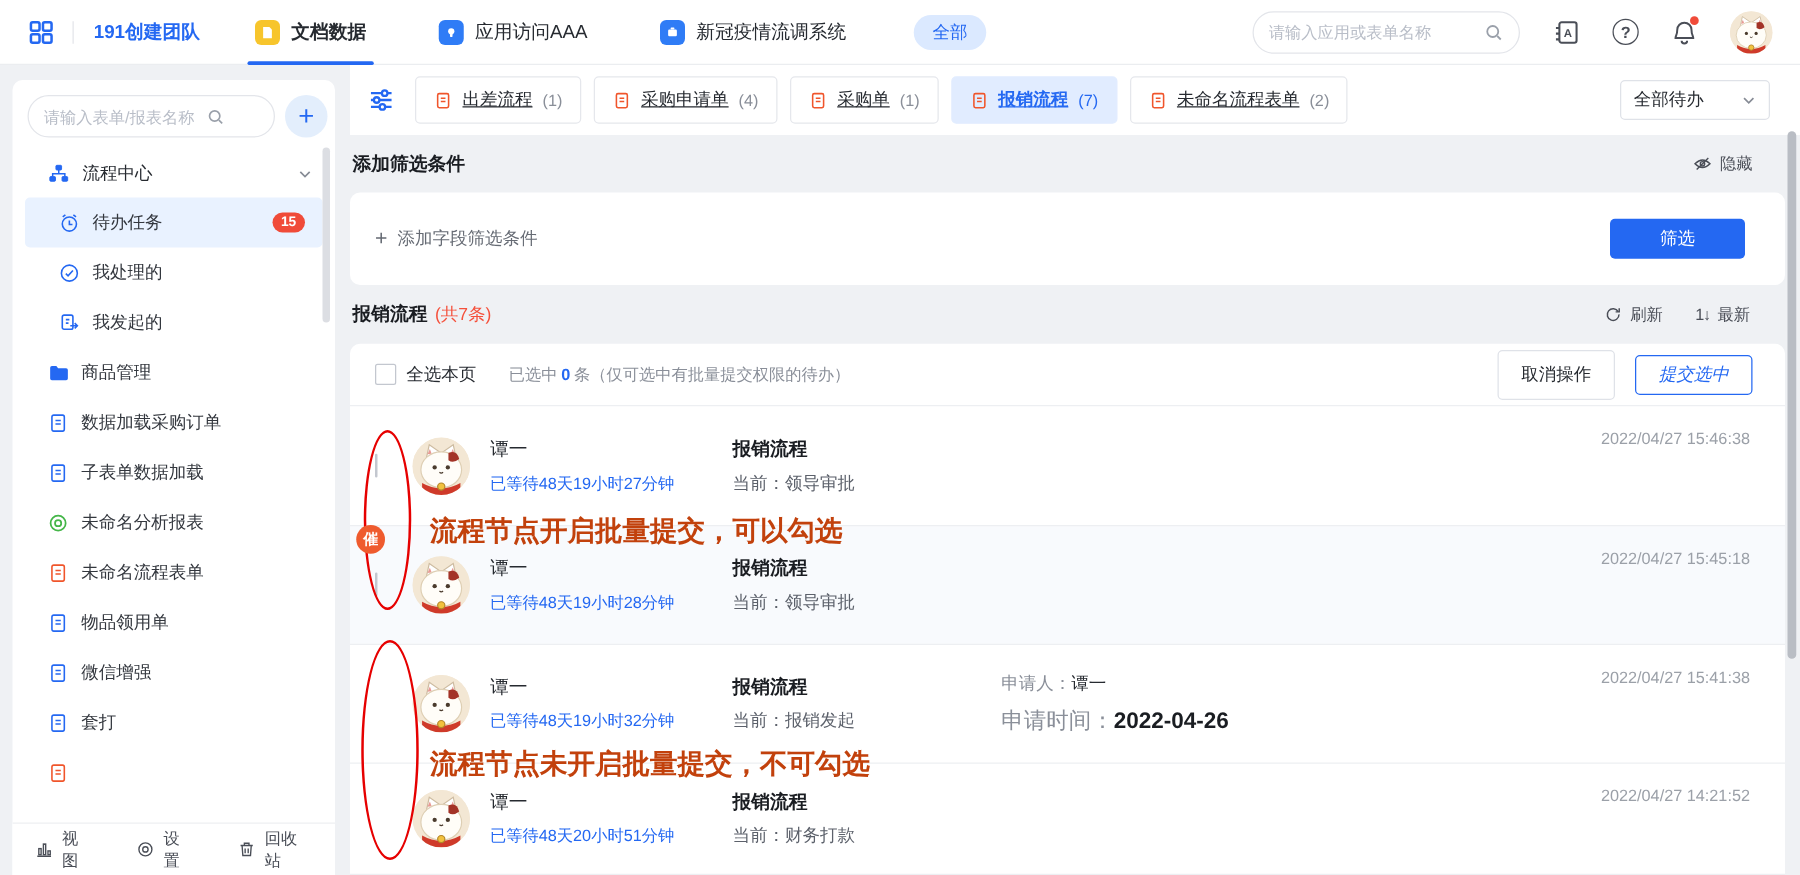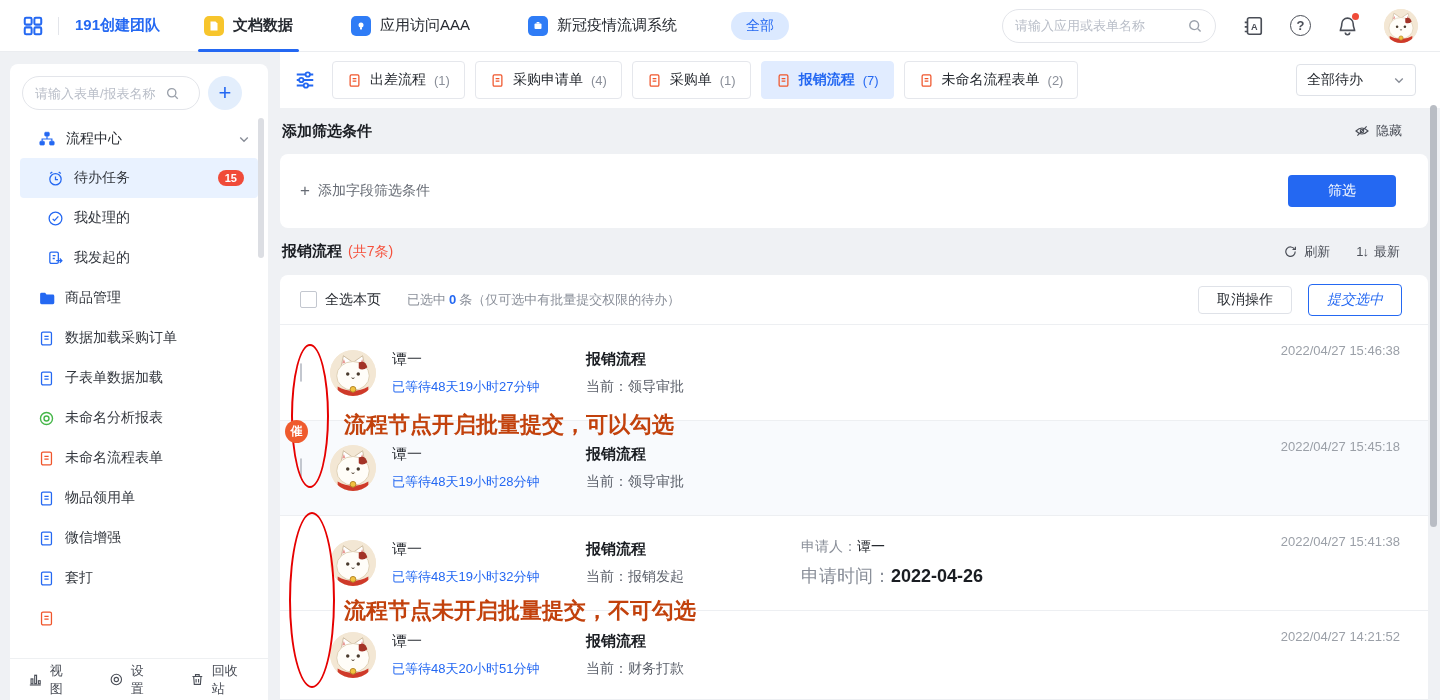--- a/index.html
+++ b/index.html
@@ -32,21 +32,21 @@
   .help-circle { width:21px; height:21px; border:1.6px solid #4a4e57; border-radius:50%;
                  display:flex; align-items:center; justify-content:center; font-size:13px; font-weight:bold; color:#4a4e57; }
   .bell-dot { position:absolute; right:-1px; top:-2px; width:7px; height:7px; background:#f04b39; border-radius:50%; }
   .avatar { border-radius:50%; overflow:hidden; background:#f3e7d4; }
   .avatar.small { width:34px; height:34px; }
   .avatar.med { width:46px; height:46px; }
 
   
   .sidebar { position:absolute; left:10px; top:64px; width:258px; height:636px; background:#fff;
              border-radius:8px 8px 0 0; z-index:10; }
-  .sb-top { display:flex; align-items:center; padding:12px 26px 10px 12px; gap:8px; }
+  .sb-top { display:flex; align-items:center; padding:12px 6px 10px 12px; gap:8px; }
   .sb-search { flex:1; height:34px; border:1px solid #e3e5ea; border-radius:17px; display:flex;
                align-items:center; padding:0 12px; }
   .sb-search input { border:none; outline:none; width:130px; font-size:13px; background:transparent; }
   .sb-search input::placeholder { color:#b9bec8; }
   .plus-btn { width:34px; height:34px; border-radius:50%; background:#e3eefc; color:#2468f2;
               font-size:22px; display:flex; align-items:center; justify-content:center; cursor:pointer; }
   .sb-group { height:38px; display:flex; align-items:center; padding:0 18px 0 28px; cursor:pointer; }
   .sb-group .lbl { margin-left:10px; font-size:14px; color:#262a30; }
   .sb-group .chev { margin-left:auto; color:#878c96; }
   .sb-item { height:40px; display:flex; align-items:center; font-size:14px; color:#33373e; cursor:pointer; }
@@ -62,21 +62,21 @@
   .sb-foot-item { display:flex; align-items:center; gap:7px; font-size:13px; color:#4a4e57; cursor:pointer; }
 
   
   .main { position:absolute; left:280px; top:52px; right:0; bottom:0; }
   .tabs-row { position:absolute; left:0; top:0; right:0; height:56px; background:#fff;
               display:flex; align-items:center; }
   .filter-toggle { margin-left:14px; cursor:pointer; }
   .tab-cards { display:flex; margin-left:16px; gap:10px; }
   .tab-card { height:38px; padding:0 14px; background:#fff; border:1px solid #e5e7ec; border-radius:4px;
               display:flex; align-items:center; gap:8px; cursor:pointer; }
-  .tab-card .lbl { font-size:14px; color:#262a30; }
+  .tab-card .lbl { font-size:14px; color:#262a30;text-decoration:underline; }
   .tab-card .cnt { font-size:13px; color:#8a8f99; }
   .tab-card.active { background:#e1ecff; border-color:#e1ecff; }
   .tab-card.active .lbl { color:#2468f2; font-weight:bold; }
   .tab-card.active .cnt { color:#2468f2; }
   .scope-select { margin-left:auto; margin-right:24px; width:120px; height:32px; border:1px solid #dfe2e8;
                   border-radius:4px; display:flex; align-items:center; padding:0 10px; cursor:pointer; background:#fff; }
   .scope-select .lbl { font-size:14px; flex:1; }
   .filter-header { position:absolute; left:0; top:56px; right:0; height:46px; display:flex;
                    align-items:center; padding:0 38px 0 2px; }
   .filter-header .title { font-size:15px; font-weight:bold; color:#1a1d22; }
@@ -96,21 +96,21 @@
   .sort-glyph { font-size:13px; color:#4a4e57; letter-spacing:-1px; }
 
   .list-card { position:absolute; left:0; top:223px; right:12px; bottom:0; background:#fff;
                border-radius:8px 8px 0 0; overflow:hidden; }
   .select-bar { height:50px; display:flex; align-items:center; padding:0 26px 0 20px;
                 border-bottom:1px solid #edeff2; }
   .checkbox { width:17px; height:17px; border:1.5px solid #c3c7cf; border-radius:2px; background:#fff; cursor:pointer; flex:none; }
   .select-bar .sa-lbl { font-size:14px; margin-left:8px; }
   .sel-info { margin-left:26px; font-size:13px; color:#8a8f99; }
   .sel-info b { color:#2468f2; padding:0 3px; }
-  .btn-outline { width:94px; height:28px; background:#fff; border:1px solid #dfe2e8; border-radius:4px;
+  .btn-outline { width:94px; height:40px; background:#fff; border:1px solid #dfe2e8; border-radius:4px;
                  font-size:14px; color:#262a30; cursor:pointer; }
   .btn-blue-outline { width:94px; height:32px; background:#fff; border:1px solid #2468f2; border-radius:4px;
                       font-size:14px; color:#2468f2; cursor:pointer; margin-left:16px;font-style:italic; }
   .select-bar .spacer { flex:1; }
   .task-row { height:95px; display:flex; align-items:center; padding-left:20px; position:relative; }
   .task-row + .task-row { border-top:1px solid #edeff2; }
   .task-row.hl { background:#f8fafd; }
   .task-row.last { height:90px; border-bottom:1px solid #edeff2; }
   .cb-zone { width:30px; flex:none; }
   .col-name { margin-left:16px; width:194px; flex:none; }

